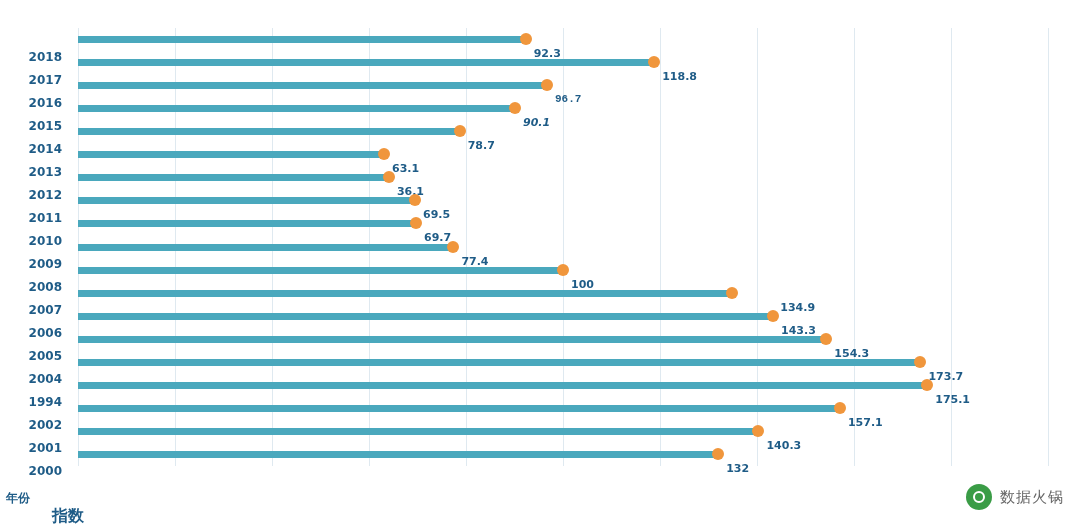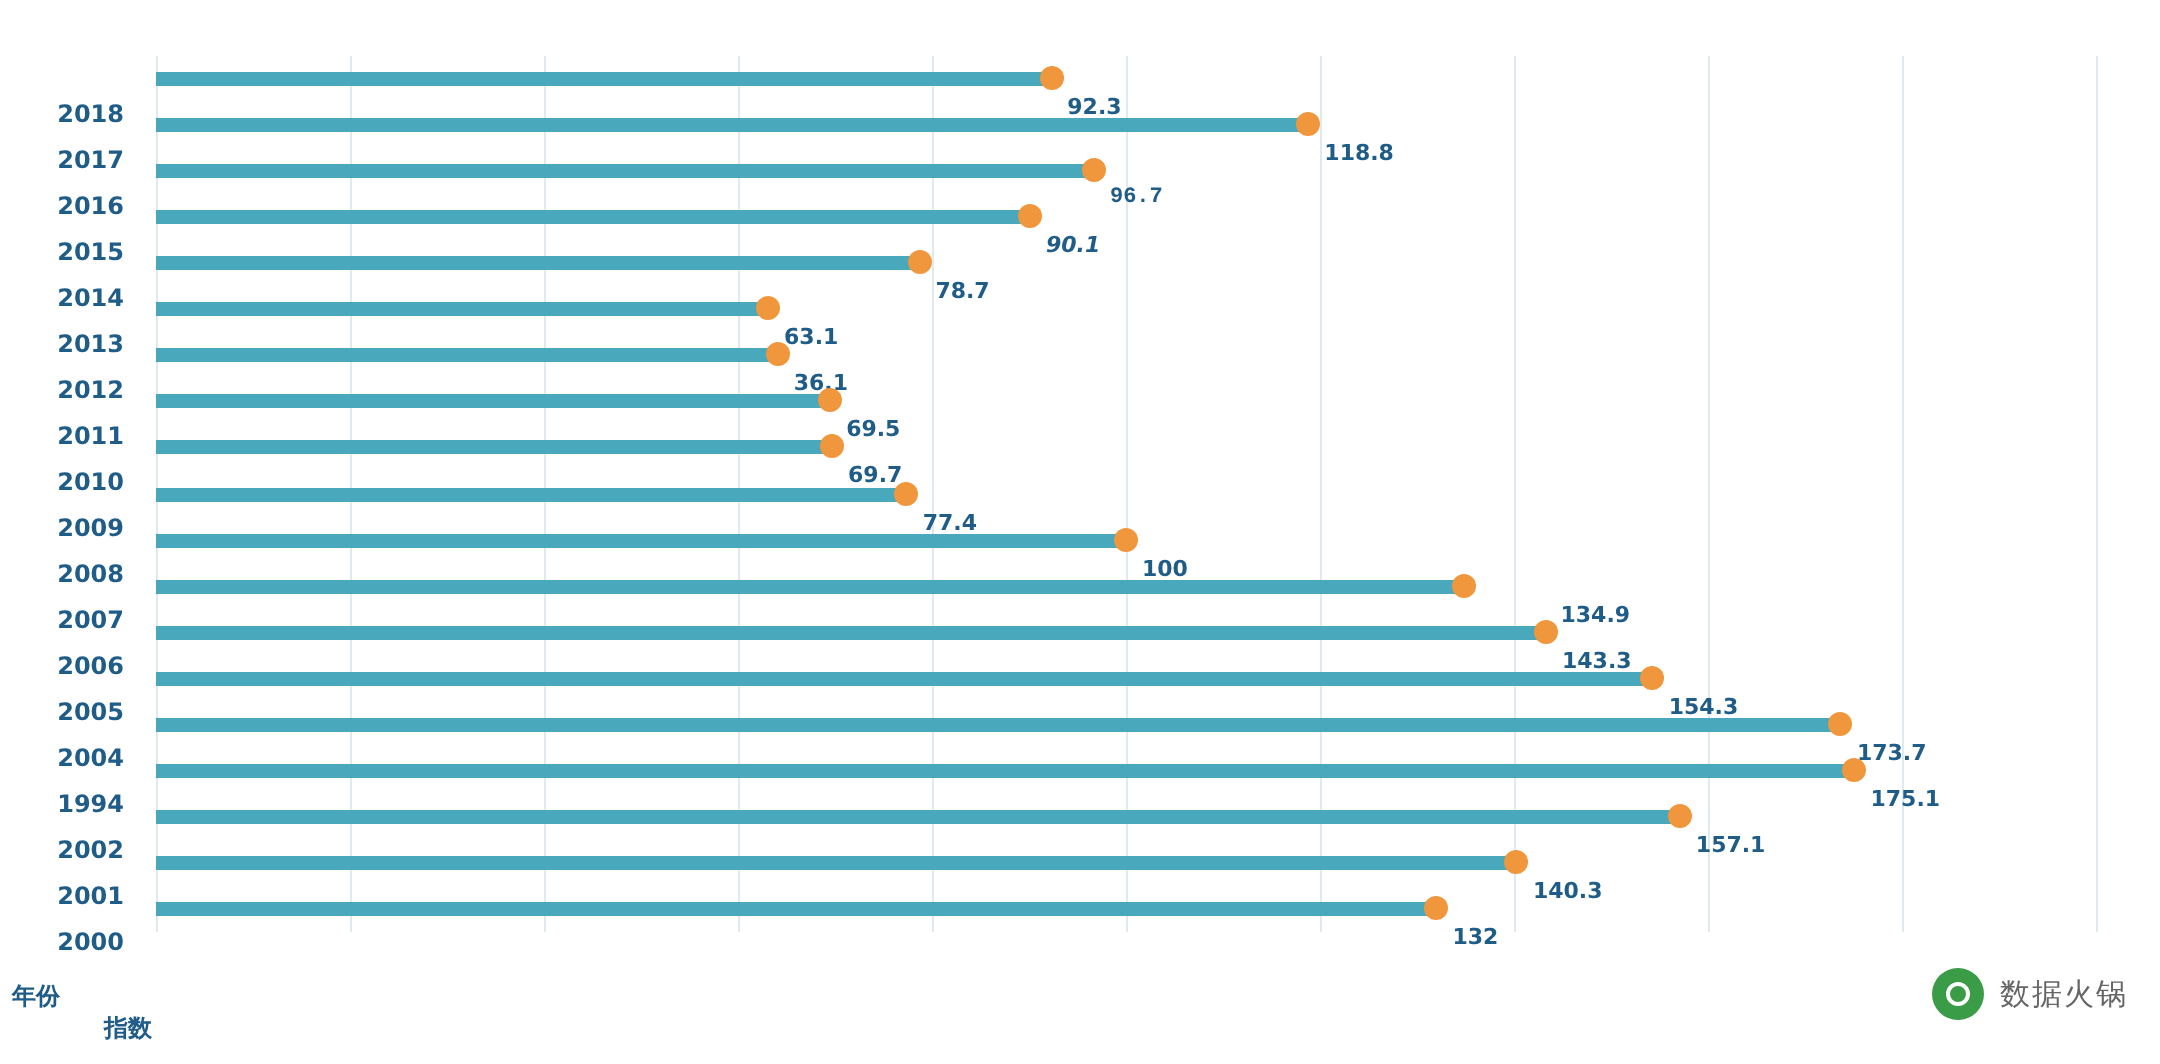--- a/index.html
+++ b/index.html
@@ -104,21 +104,21 @@
     top: 490px;
     font-size: 12px;
     font-weight: bold;
     color: #1f5c87;
     font-family: "DejaVu Sans", sans-serif;
   }
   #axis-title-index {
     position: absolute;
     left: 52px;
     top: 506px;
-    font-size: 12px;
+    font-size: 16px;
     font-weight: bold;
     color: #1f5c87;
     font-family: "DejaVu Sans", sans-serif;
   }
 
   #watermark {
     position: absolute;
     right: 16px;
     bottom: 22px;
     display: flex;

